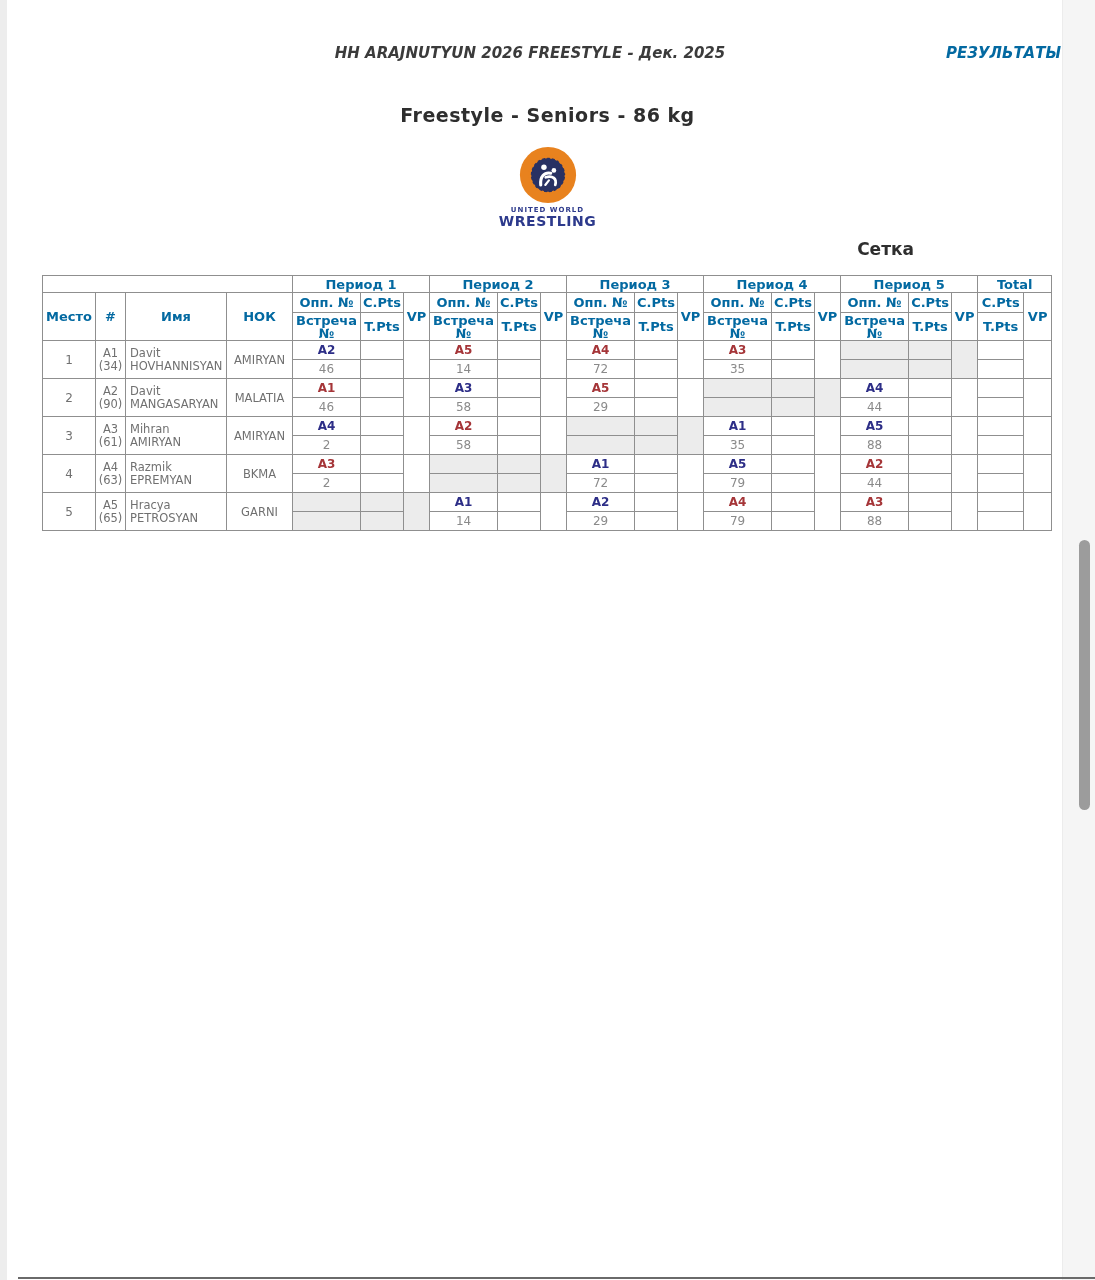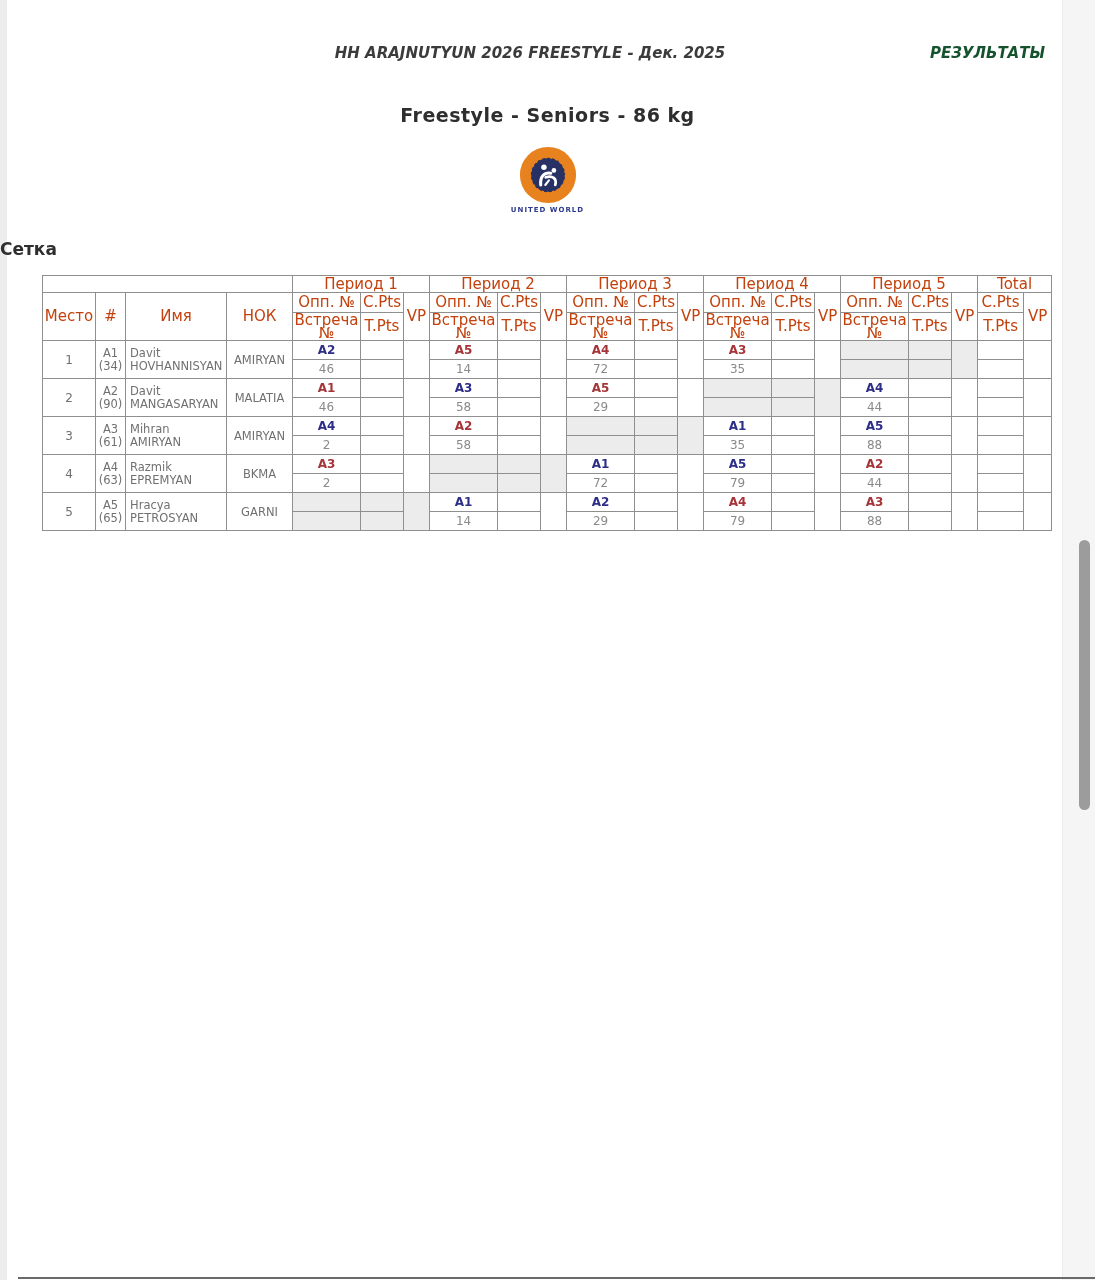--- a/index.html
+++ b/index.html
@@ -8,39 +8,39 @@
     width:1095px; height:1280px; position:relative; overflow:hidden;
     background:#ffffff; font-family:"DejaVu Sans", sans-serif;
   }
   .edge-left { position:absolute; left:0; top:0; width:7px; height:1280px; background:#ededed; }
   .right-gutter { position:absolute; right:0; top:0; width:33px; height:1280px; background:#f5f5f5; border-left:1px solid #ececec; }
   .scroll-thumb { position:absolute; right:5px; top:540px; width:11px; height:270px; background:#9c9c9c; border-radius:6px; }
   .bottom-line { position:absolute; left:18px; right:0; bottom:1px; height:2px; background:#6a6a6a; }
 
   .doc-header { position:absolute; top:44px; left:0; width:1060px; text-align:center;
     font-style:italic; font-weight:bold; font-size:15px; color:#3b3b3b; }
-  .doc-header-right { position:absolute; top:44px; right:50px;
-    font-style:italic; font-weight:bold; font-size:15px; color:#14532d; }
+  .doc-header-right { position:absolute; top:44px; right:34px;
+    font-style:italic; font-weight:bold; font-size:15px; color:#0369a1; }
 
   .event-title { position:absolute; top:104px; left:0; width:1095px; text-align:center;
     font-size:19px; font-weight:bold; color:#2e2e2e; letter-spacing:0.5px; }
 
   .logo-wrap { position:absolute; top:146px; left:0; width:1095px; text-align:center; }
   .logo-wrap svg { display:block; margin:0 auto; }
   .logo-line1 { font-size:7px; font-weight:bold; color:#2d3a8c; letter-spacing:1px; margin-top:2px; }
   .logo-line2 { font-size:14px; font-weight:bold; color:#2d3a8c; letter-spacing:0.5px; margin-top:-1px; }
 
-  .section-title { position:absolute; top:239px; left:0; width:914px; text-align:left;
+  .section-title { position:absolute; top:239px; left:0; width:914px; text-align:right;
     font-size:17px; font-weight:bold; color:#2e2e2e; }
 
   .bracket { position:absolute; left:42px; top:275px; }
   table { border-collapse:collapse; table-layout:fixed; width:1009px; }
   th, td { border:1px solid #8f8f8f; padding:0; text-align:center; overflow:hidden;
     font-family:"DejaVu Sans", sans-serif; }
-  thead th { font-size:15px; font-weight:normal; color:#c2410c; line-height:13px; }
+  thead th { font-size:13px; font-weight:bold; color:#0369a1; line-height:13px; }
   tr.hr1 th { height:17px; }
   tr.hr2 th { height:20px;text-align:center; }
   tr.hr3 th { height:28px; }
   tbody td { font-size:12px; color:#707070; }
   tbody tr { height:19px; }
   td.c-place { font-size:12px; }
   td.c-code  { font-size:11.5px; line-height:13px; }
   td.c-name  { text-align:left; padding-left:4px; font-size:11.5px; line-height:13px; }
   td.c-nok   { font-size:11.5px; }
   td.c-opp   { font-weight:bold; font-size:12px; }
@@ -67,20 +67,21 @@
     <circle cx="32" cy="32" r="31" fill="#e8821e"></circle>
     <circle cx="32" cy="32" r="19" fill="#283163"></circle>
     <circle cx="32" cy="32" r="20" fill="none" stroke="#e8821e" stroke-width="3.2" stroke-dasharray="2.6 3.4"></circle>
     <circle cx="27.5" cy="23.5" r="3" fill="#ffffff"></circle>
     <circle cx="38.5" cy="27" r="2.6" fill="#ffffff"></circle>
     <path d="M24,43 C23,34 28,28.5 35,30" stroke="#ffffff" stroke-width="3.4" fill="none" stroke-linecap="round"></path>
     <path d="M40,43 C42,36 37,32 29.5,34.5" stroke="#ffffff" stroke-width="3" fill="none" stroke-linecap="round"></path>
     <path d="M29,43 l4,-5" stroke="#ffffff" stroke-width="2.4" stroke-linecap="round"></path>
   </svg>
   <div class="logo-line1">UNITED WORLD</div>
+  <div class="logo-line2">WRESTLING</div>
 </div>
 
 <div class="section-title">Сетка</div>
 
 <div class="bracket">
   <table>
     <colgroup>
       <col style="width:53px">
         <col style="width:30px">
         <col style="width:101px">

